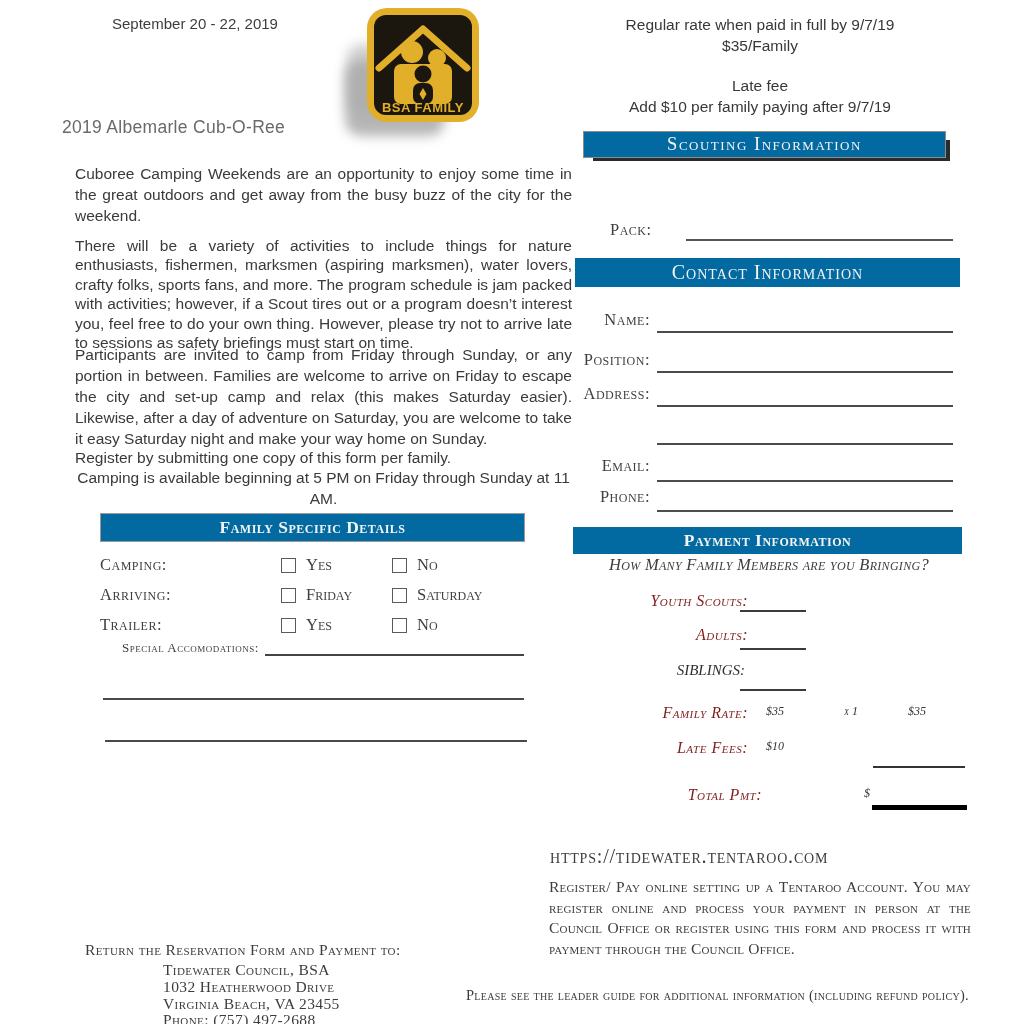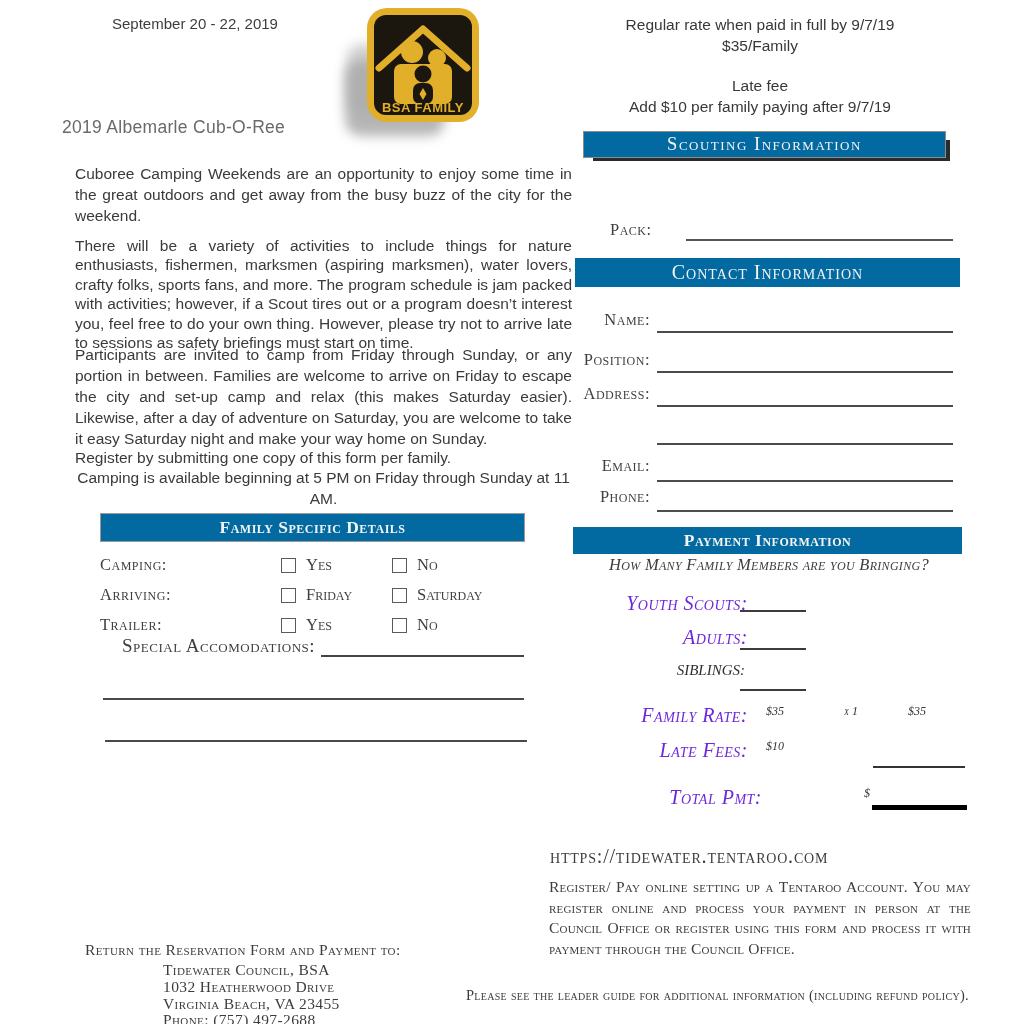--- a/index.html
+++ b/index.html
@@ -38,28 +38,28 @@
   .ct-label{position:absolute;width:75px;text-align:right;font-size:16.5px;color:#3f3f3f;letter-spacing:.5px;}
   .ct-line{position:absolute;left:82px;width:296px;border-bottom:2px solid #4c4c4c;}
 
   .fd-body{left:100px;top:550px;width:424px;height:120px;}
   .fd-row{display:flex;align-items:center;height:30px;font-size:16.5px;color:#3f3f3f;}
   .fd-label{width:158px;letter-spacing:.5px;}
   .fd-opt{display:flex;align-items:center;gap:10px;}
   .fd-o1{width:111px;margin-left:23px;}
   .checkbox{width:13px;height:13px;border:1.5px solid #5a5a5a;background:#fff;flex:0 0 auto;}
   .special-row{position:absolute;left:22px;top:85px;width:402px;display:flex;align-items:flex-end;
-       font-size:19px;color:#3f3f3f;letter-spacing:.5px;}
+       font-size:13px;color:#3f3f3f;letter-spacing:.5px;}
   .special-line{flex:1;border-bottom:2px solid #444;margin-left:6px;height:19px;}
   .blank-line-1{left:103px;top:698px;width:421px;border-bottom:2px solid #4a4a4a;}
   .blank-line-2{left:105px;top:740px;width:422px;border-bottom:2px solid #4a4a4a;}
 
   .payment-body{left:573px;top:555px;width:392px;height:275px;font-style:italic;}
   .pay-q{position:absolute;left:0;top:5;width:100%;text-align:center;font-size:16.5px;color:#3d3d3d;letter-spacing:.3px;}
-  .pay-label{position:absolute;width:175px;text-align:right;font-size:20px;color:#6d28d9;letter-spacing:.5px;}
+  .pay-label{position:absolute;width:175px;text-align:right;font-size:16px;color:#7f1d1d;letter-spacing:.5px;}
   .pay-label-times{position:absolute;width:172px;text-align:right;font-family:"Liberation Serif",serif;
        font-size:15px;color:#2e2e2e;}
   .pay-line{position:absolute;left:167px;width:66px;border-bottom:2px solid #3c3c3c;}
   .amt{position:absolute;font-family:"Liberation Serif",serif;font-size:12px;color:#333;}
   .late-line{position:absolute;left:300px;top:211px;width:92px;border-bottom:2px solid #333;}
   .total-thick-line{position:absolute;left:299px;top:250px;width:95px;height:5px;background:#000;}
 
   .url-line{left:550px;top:845px;font-size:20px;letter-spacing:.8px;color:#3d3d3d;}
   .instructions{left:549px;top:877px;width:422px;font-size:15.5px;line-height:20.5px;
        text-align:justify;color:#3d3d3d;letter-spacing:.2px;}

